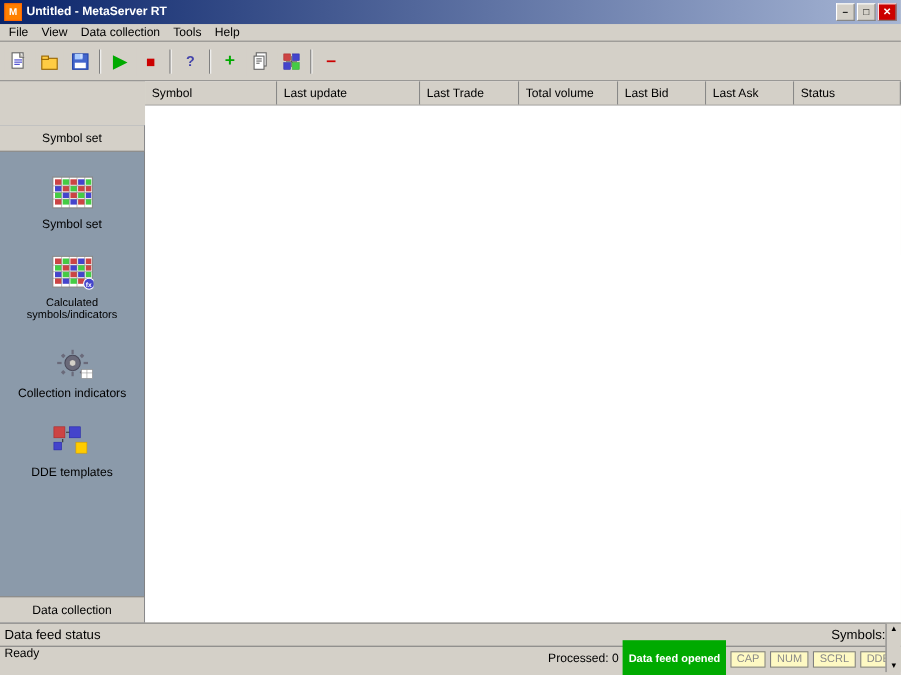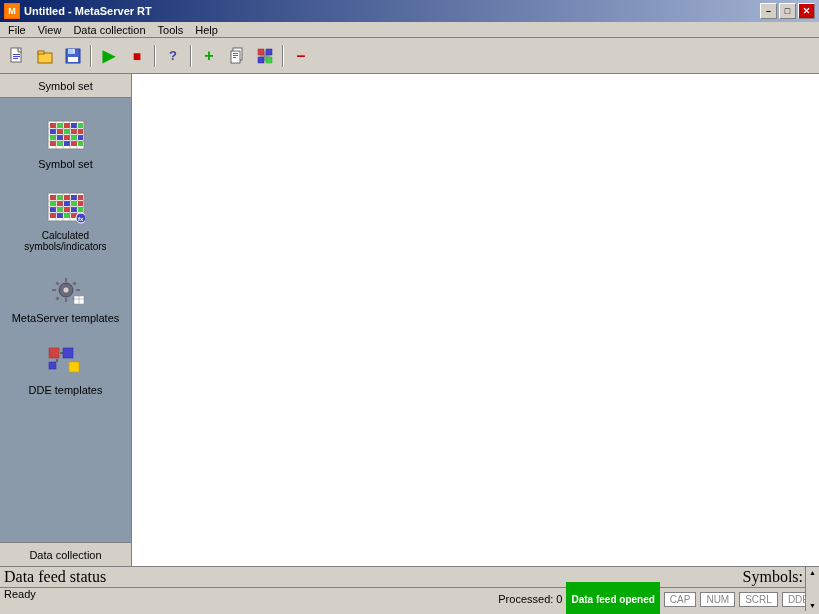--- a/index.html
+++ b/index.html
@@ -117,20 +117,21 @@
       background: #d4d0c8;
     }
 
     
     .sidebar {
       width: 132px;
       background: #8b9aaa;
       border-right: 1px solid #808080;
       display: flex;
       flex-direction: column;
+      margin-top: 40px;
     }
     .sidebar-title {
       background: #d4d0c8;
       height: 24px;
       display: flex;
       align-items: center;
       justify-content: center;
       font-size: 11px;
       border-bottom: 1px solid #808080;
       font-weight: normal;
@@ -201,24 +202,23 @@
       height: 44px;
       border-top: 1px solid #808080;
       display: flex;
       flex-direction: column;
     }
     .status-top {
       height: 22px;
       display: flex;
       align-items: center;
       padding: 0 4px;
-      font-size: 16px;
+      font-size: 12px;
       border-bottom: 1px solid #808080;
       justify-content: space-between;
-      font-family: Liberation Serif, serif;
     }
     .status-bottom {
       height: 22px;
       display: flex;
       padding: 0 4px;
       font-size: 11px;
       justify-content: space-between;
     }
     .status-panel {
       display: flex;
@@ -226,21 +226,21 @@
       gap: 4px;
     }
     .status-badge {
       background: #00aa00;
       color: white;
       padding: 12px 5px;
       font-size: 10px;
       font-weight: bold;
     }
     .status-indicator {
-      background: #ffffff;
+      background: #fef9c3;
       border: 1px solid #808080;
       padding: 1px 5px;
       font-size: 10px;
       color: #888;
     }
 
     
     .tb-icon {
       width: 18px;
       height: 18px;
@@ -460,21 +460,21 @@
             <rect x="10" y="10" width="3" height="3" fill="#6a6a7a" transform="rotate(45 11.5 11.5)"></rect>
             <rect x="27" y="10" width="3" height="3" fill="#6a6a7a" transform="rotate(45 28.5 11.5)"></rect>
             <rect x="10" y="25" width="3" height="3" fill="#6a6a7a" transform="rotate(45 11.5 26.5)"></rect>
             <rect x="27" y="25" width="3" height="3" fill="#6a6a7a" transform="rotate(45 28.5 26.5)"></rect>
 
             <rect x="28" y="24" width="10" height="8" fill="white" stroke="#888" stroke-width="0.5"></rect>
             <line x1="28" y1="27" x2="38" y2="27" stroke="#888" stroke-width="0.5"></line>
             <line x1="33" y1="24" x2="33" y2="32" stroke="#888" stroke-width="0.5"></line>
           </svg>
         </div>
-        <span>MetaServer templates</span>
+        <span>Collection indicators</span>
       </div>
 
       <div class="sidebar-item">
         <div class="sidebar-item-icon">
           <svg width="38" height="32" viewBox="0 0 38 32">
 
             <rect x="2" y="2" width="10" height="10" fill="#cc4444" stroke="#aa2222" stroke-width="0.5"></rect>
 
             <rect x="16" y="2" width="10" height="10" fill="#4444cc" stroke="#2222aa" stroke-width="0.5"></rect>
 
@@ -488,20 +488,29 @@
         </div>
         <span>DDE templates</span>
       </div>
 
     </div>
     <div class="sidebar-footer">Data collection</div>
   </div>
 
   <div class="content-area">
 
+    <div class="table-header">
+      <div class="col-header" style="width:120px;">Symbol</div>
+      <div class="col-header" style="width:130px;">Last update</div>
+      <div class="col-header" style="width:90px;">Last Trade</div>
+      <div class="col-header" style="width:90px;">Total volume</div>
+      <div class="col-header" style="width:80px;">Last Bid</div>
+      <div class="col-header" style="width:80px;">Last Ask</div>
+      <div class="col-header" style="flex:1;">Status</div>
+    </div>
 
     <div class="content-scrollable"></div>
   </div>
 </div>
 
 <div class="status-bar" style="position:relative;">
   <div class="status-top">
     <span>Data feed status</span>
     <span>Symbols: 0</span>
   </div>

